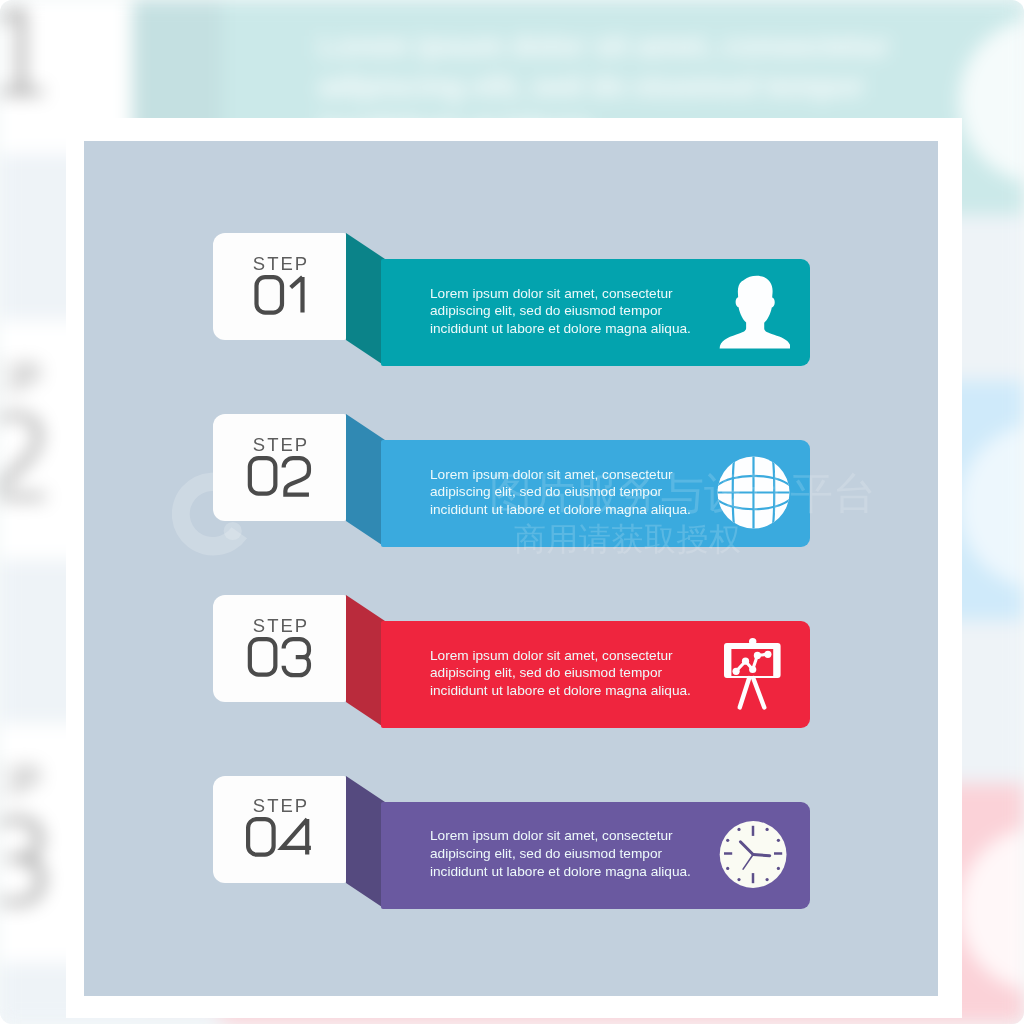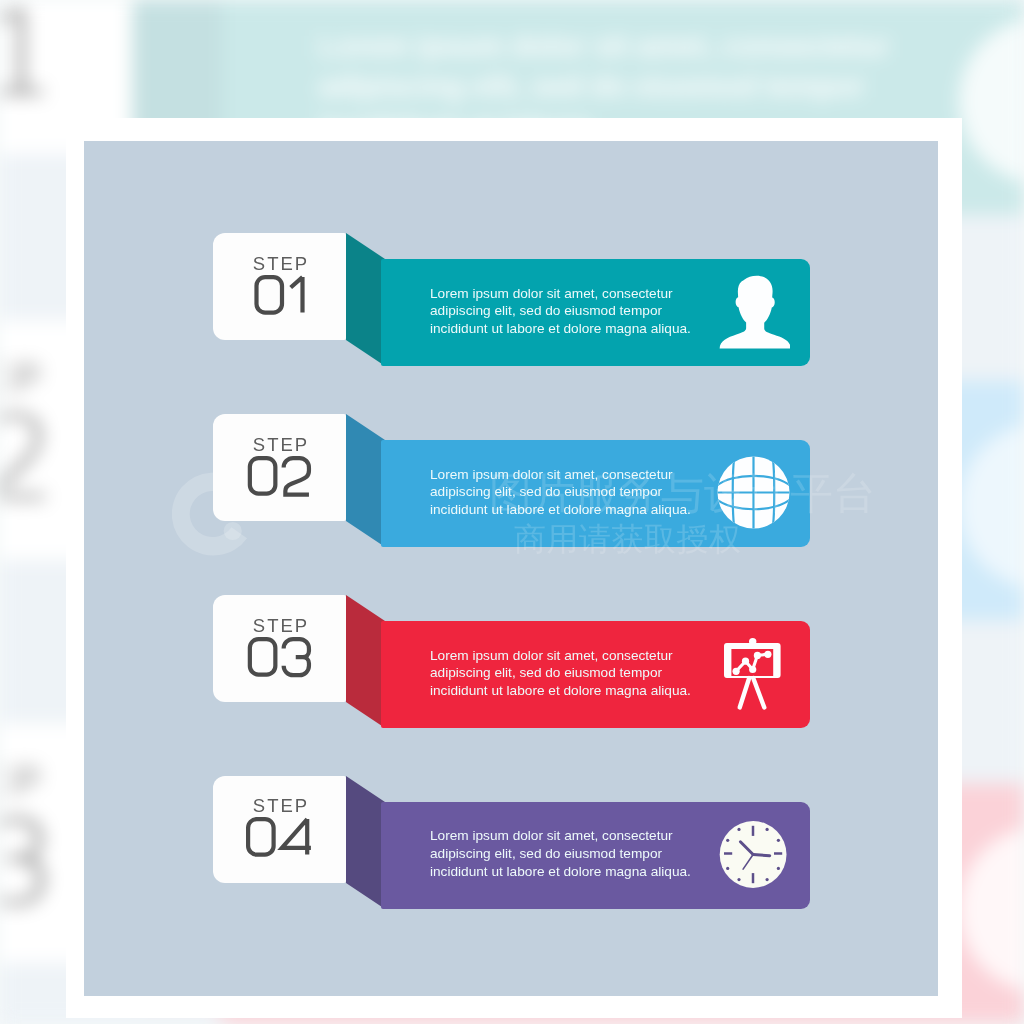--- a/index.html
+++ b/index.html
@@ -1,18 +1,18 @@
 <!DOCTYPE html>
 <html><head>
 <meta charset="utf-8">
 <style>
   html,body{margin:0;padding:0;}
   body{width:1024px;height:1024px;overflow:hidden;background:#fff;
        font-family:"Liberation Sans",sans-serif;}
-  #stage{position:relative;width:1024px;height:1024px;overflow:hidden;}
+  #stage{position:relative;width:1024px;height:1024px;overflow:hidden;border-radius:12px;}
 
   
   #backdrop{position:absolute;inset:0;overflow:hidden;background:#f4f8f9;}
   #bdclip{position:absolute;inset:0;overflow:hidden;filter:blur(9px);}
   #bdscene{position:absolute;left:0;top:0;width:1024px;height:1024px;
            transform:translate(-645px,-605px) scale(2.24);transform-origin:0 0;}
   .bdpanel{position:absolute;background:#eff3f6;}
   .bdbar{position:absolute;border-radius:9px;}
   .bdcard{position:absolute;background:#ffffff;border-radius:12px;}
   .bdnum{position:absolute;text-align:center;font-size:52px;font-weight:300;

